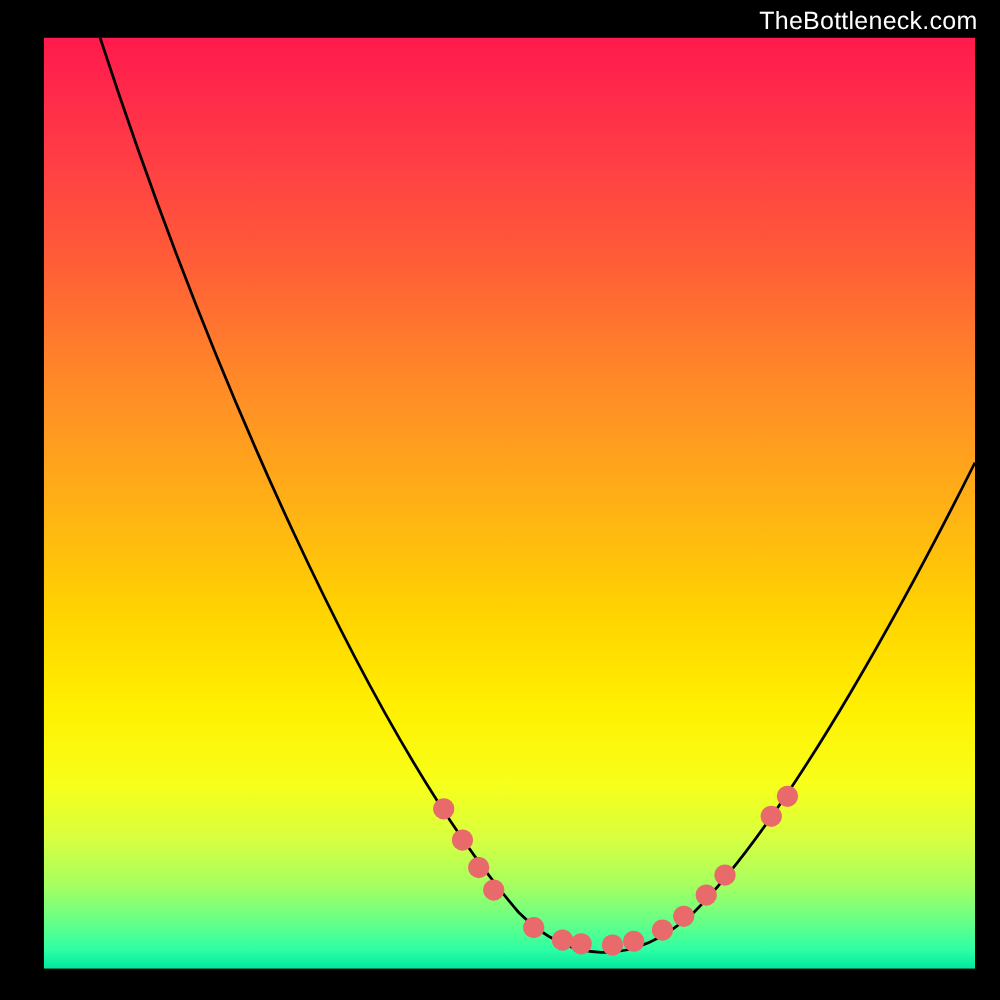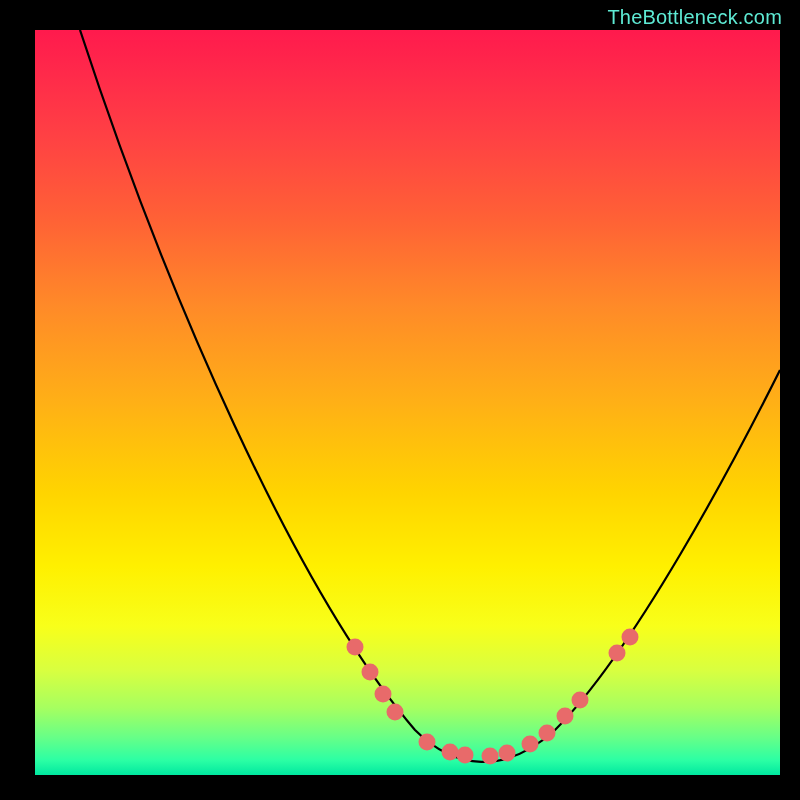--- a/index.html
+++ b/index.html
@@ -47,21 +47,21 @@
       #a6ff60 91%,
       #66ff88 95%,
       #2cffa4 98%,
       #00e8a0 100%
     );
   }
   .watermark {
     position: absolute;
     top: 6px;
     right: 18px;
-    color: #5eead4;
+    color: #ffffff;
     font-size: 20px;
     font-weight: 500;
     letter-spacing: 0.2px;
     user-select: none;
   }
   svg.curve {
     position: absolute;
     left: 0;
     top: 0;
     width: 100%;

